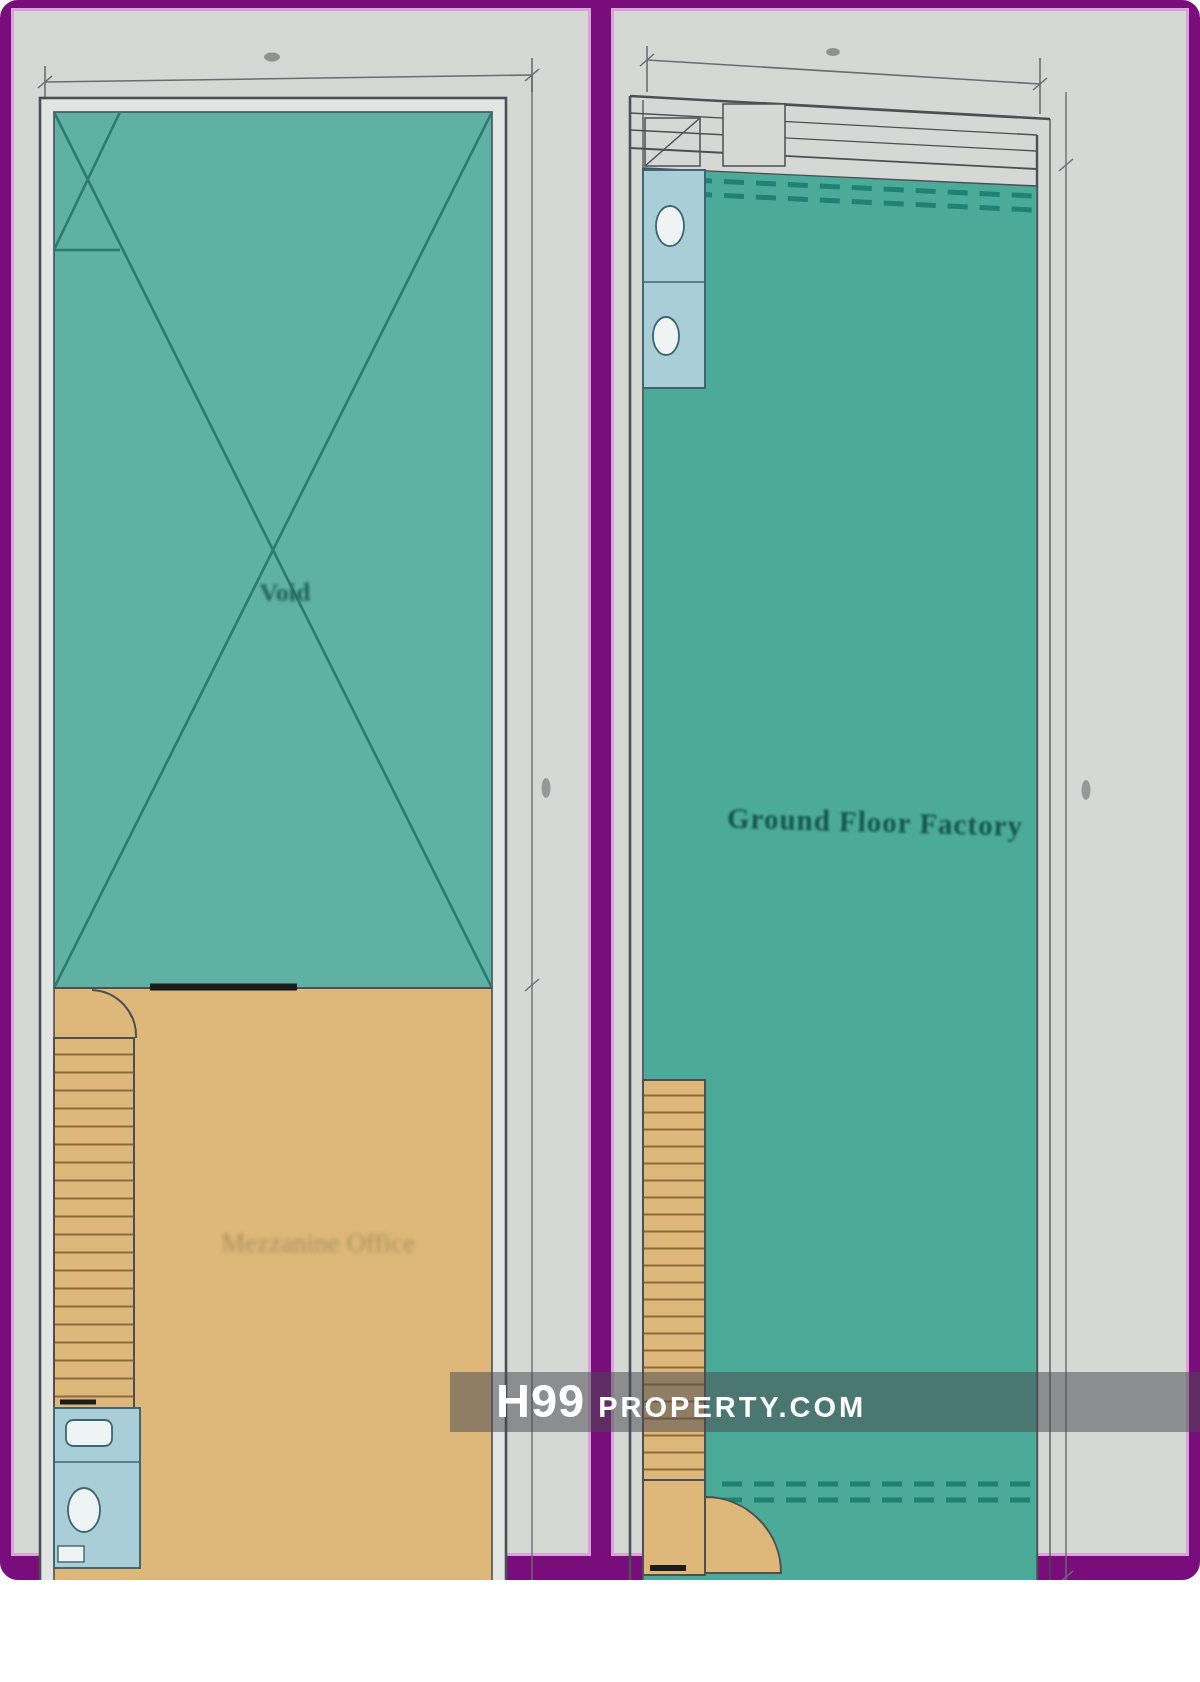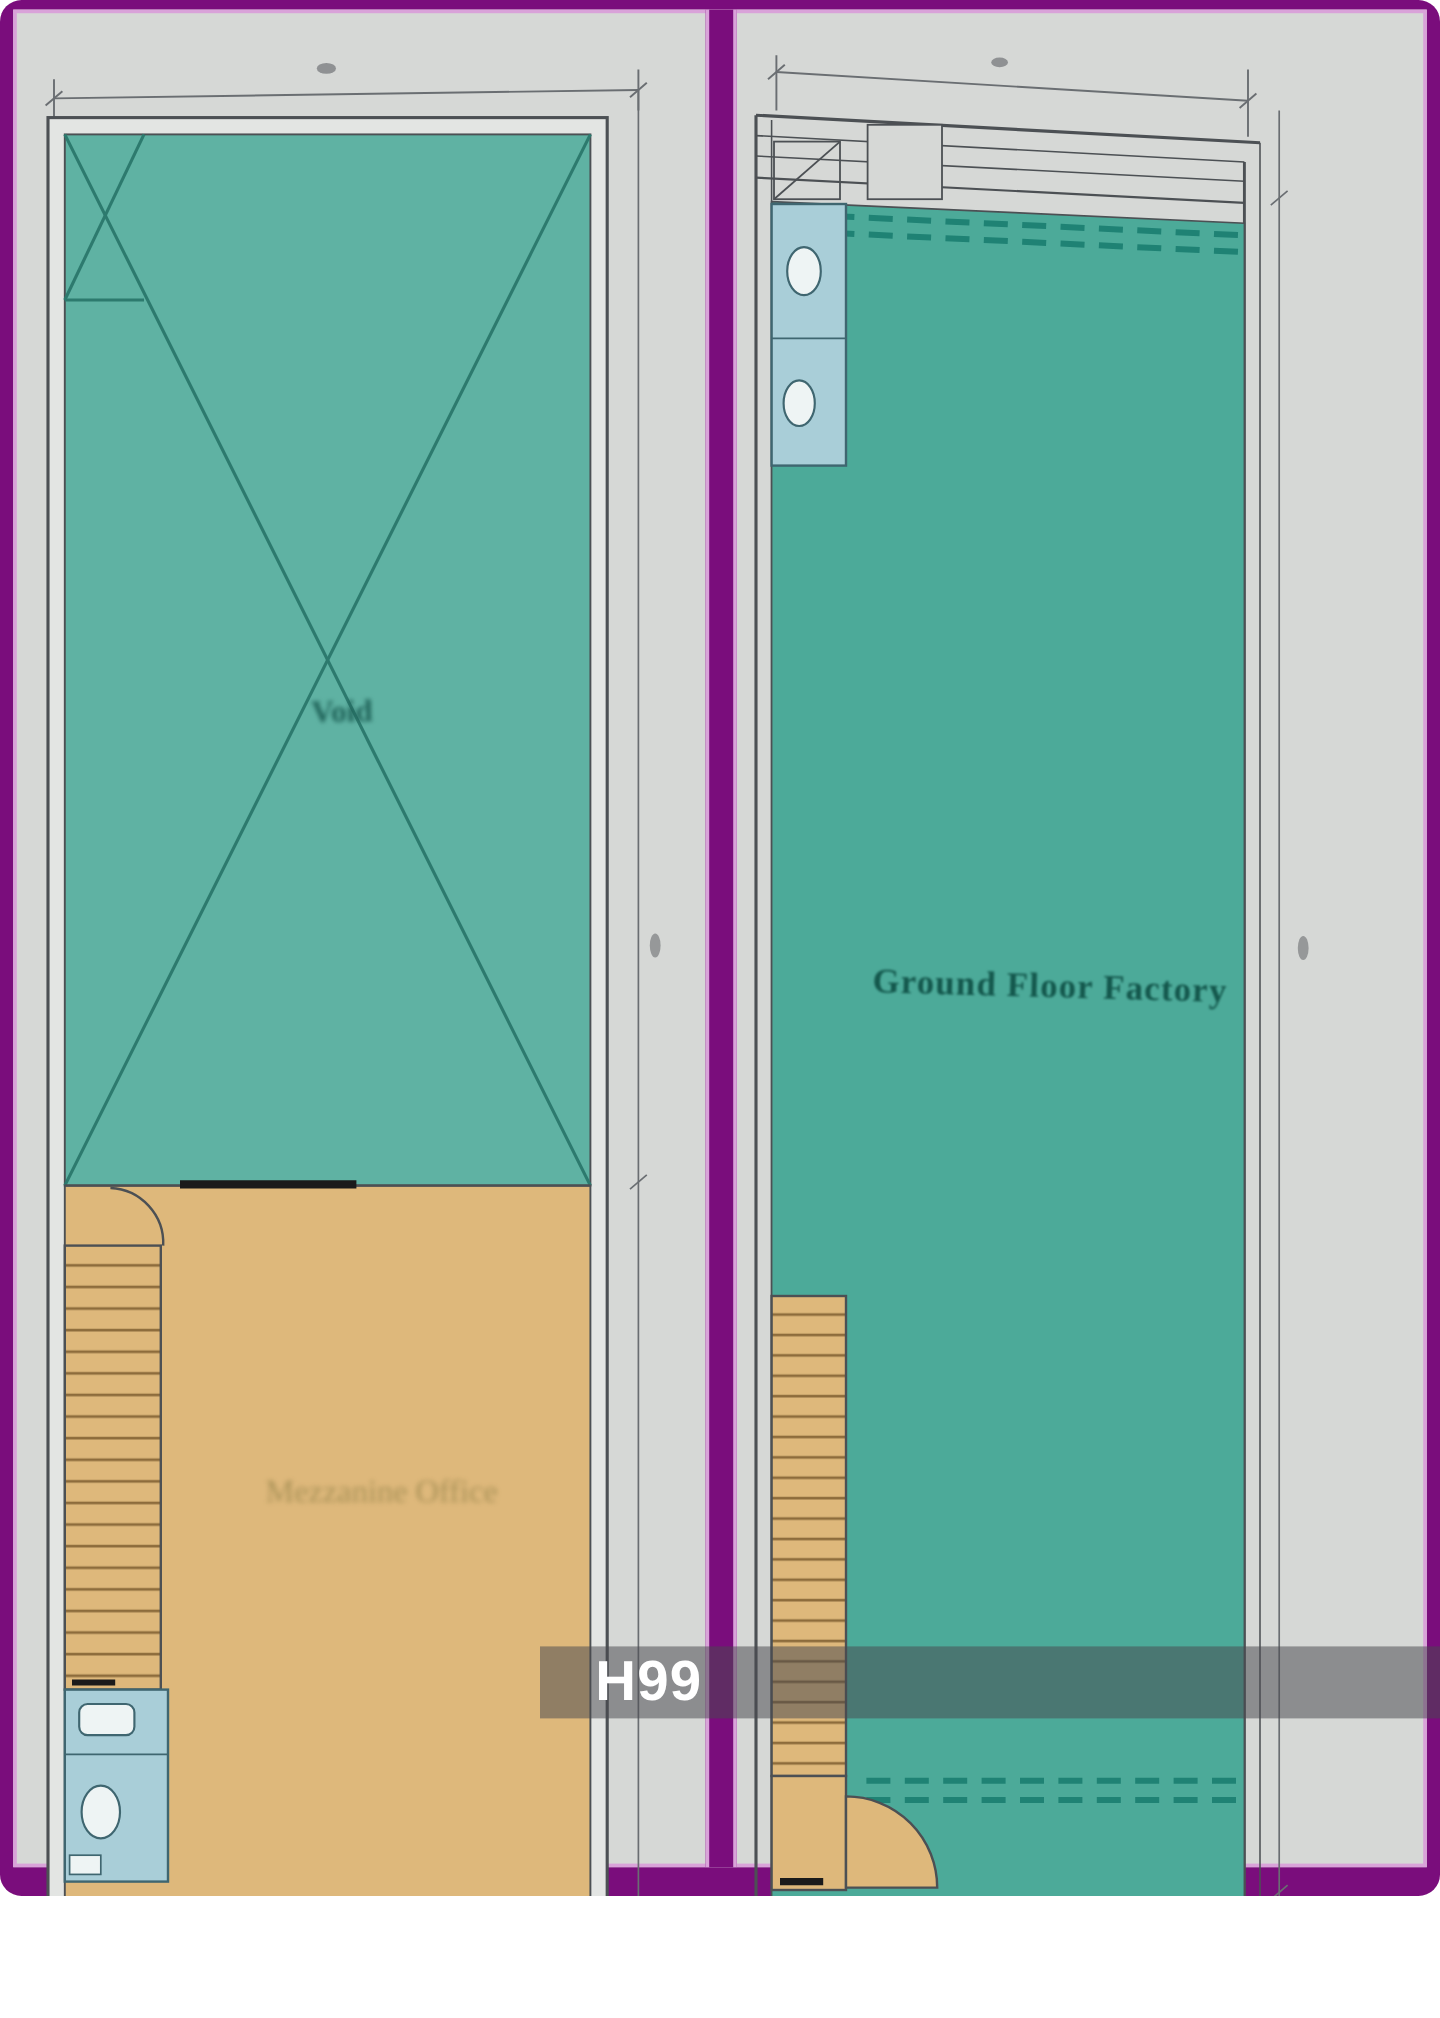--- a/index.html
+++ b/index.html
@@ -150,14 +150,15 @@
   </svg>
 
   <div class="divider"></div>
 
   <div class="label void-label">Void</div>
   <div class="label office-label">Mezzanine Office</div>
   <div class="label factory-label">Ground Floor Factory</div>
 
   <div class="watermark">
     <span class="wm-logo">H99</span>
+    <span class="wm-site">PROPERTY.COM</span>
   </div>
 </div>
 
 </body></html>

